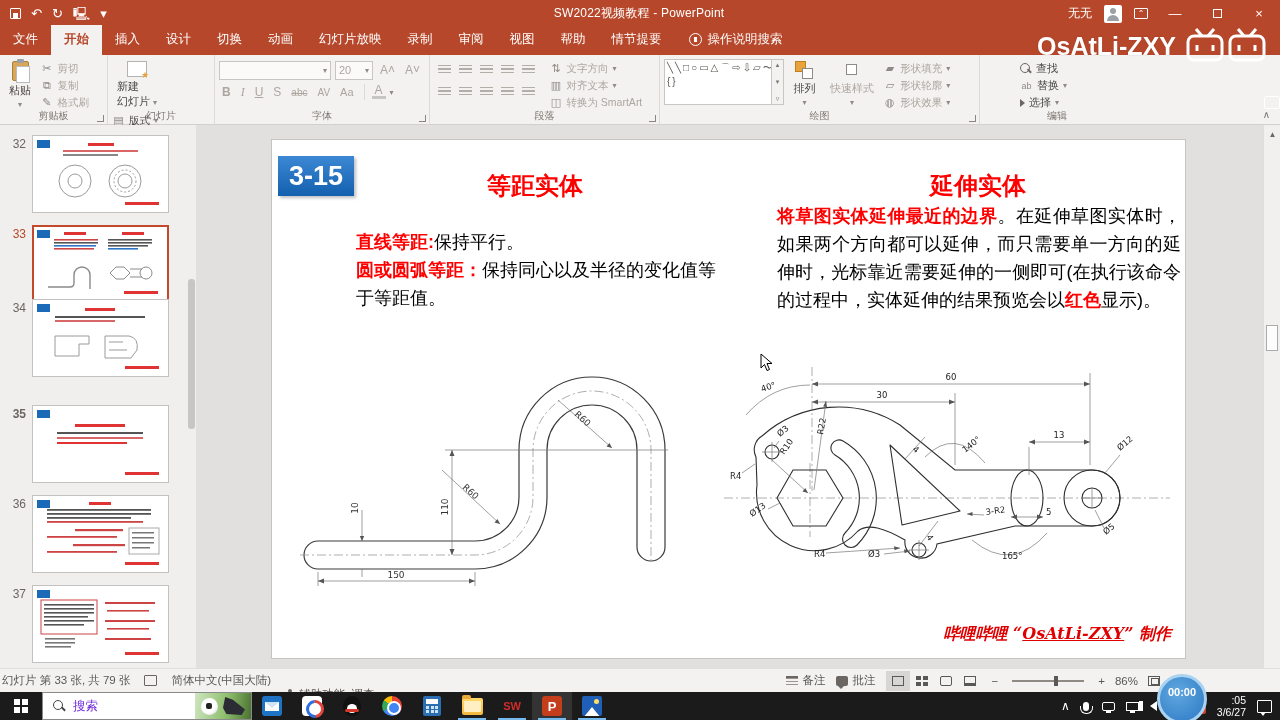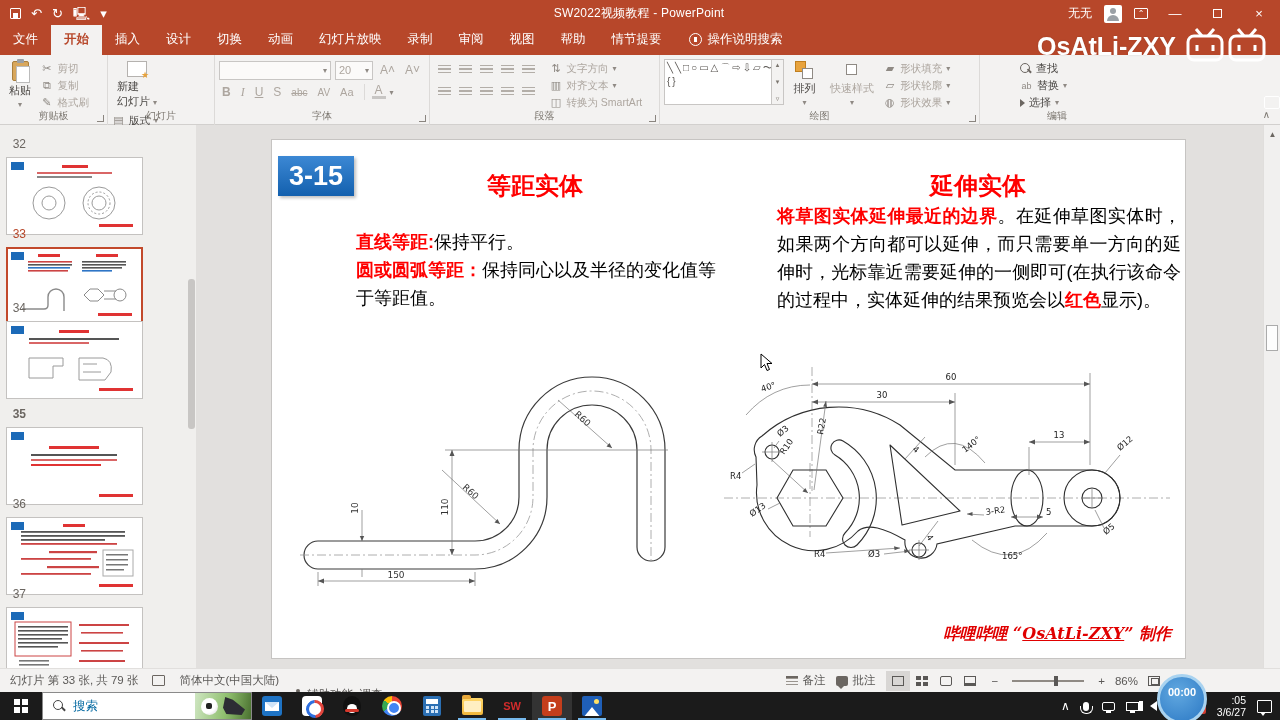--- a/index.html
+++ b/index.html
@@ -63,21 +63,21 @@
   .collapse { position:absolute; right:10px; bottom:4px; color:#7b766f; font-size:10px; }
 
   
   .watermark { position:absolute; top:26px; right:10px; color:#fff; display:flex; align-items:center; gap:8px; z-index:50; pointer-events:none; }
   .wm-name { font-size:25px; font-weight:bold; text-shadow:0 0 2px rgba(0,0,0,.15); }
   .wm-bubble { position:absolute; right:0; top:96px; width:16px; height:13px; border:1.5px solid #fff; border-radius:2px; background:transparent; }
 
   
   .main { position:absolute; left:0; top:125px; width:1280px; height:543px; display:flex; }
   .thumbs { width:196px; background:#F0EFED; position:relative; overflow:hidden; }
-  .titem { position:absolute; left:6px; display:flex; gap:6px;flex-direction:column; }
+  .titem { position:absolute; left:6px; display:flex; gap:6px; }
   .tnum { width:20px; text-align:right; font-size:12px; color:#6b6661; padding-top:2px; }
   .tslide { width:137px; height:78px; background:#fff; border:1px solid #C4C2C0; }
   .titem.sel .tslide { border:2px solid #C2492B; }
   .titem.sel .tnum { color:#B7472A; }
   .tscroll { position:absolute; right:1px; top:4px; width:7px; height:530px; background:#F0EFED; }
   .tscroll .th { position:absolute; left:0; width:7px; height:150px; top:150px; background:#C8C6C4; border-radius:3px; }
 
   .canvas { flex:1; position:relative; background:#E2E0DE; }
   .slide { position:absolute; left:76px; top:15px; width:913px; height:518px; background:#fff; box-shadow:0 0 0 1px #C6C4C2; }
 
@@ -96,21 +96,21 @@
   .red { color:#FF0000; font-weight:bold; }
   .blue { color:#0070C0; }
   .sfooter { position:absolute; right:14px; top:484px; font-size:16px; font-weight:bold; font-style:italic; color:#E00000; font-family:"DejaVu Serif","Liberation Serif",serif; }
   .sfooter u { text-decoration:underline; }
   svg text { font-family:"DejaVu Sans",sans-serif; }
 
   .cursor { position:absolute; left:564px; top:228px; z-index:40; }
 
   
   .statusbar { position:absolute; left:0; top:668px; width:1280px; height:24px; background:#F3F2F1; border-top:1px solid #E1DFDD; display:flex; align-items:center; font-size:11.5px; color:#5a5856; }
-  .st-left { display:flex; align-items:center; gap:14px; padding-left:10px; flex:1; }
+  .st-left { display:flex; align-items:center; gap:14px; padding-left:2px; flex:1; }
   .st-right { display:flex; align-items:center; gap:10px; padding-right:120px; }
   .sico { width:13px; height:11px; border:1.2px solid #6b6661; border-radius:1px; }
   .person { width:9px; height:11px; position:relative; }
   .person:before{ content:""; position:absolute; left:2.5px; top:0; width:4px; height:4px; border-radius:50%; background:#6b6661; }
   .person:after{ content:""; position:absolute; left:0; top:5px; width:9px; height:6px; border-radius:4px 4px 0 0; background:#6b6661; }
   .viewgrp { display:flex; align-items:center; }
   .vico { width:24px; height:20px; display:flex; align-items:center; justify-content:center; }
   .vico.on { background:#D8D6D4; }
   .vbox { width:12px; height:10px; border:1.2px solid #5a5856; }
   .vgrid { width:12px; height:10px; background:
@@ -127,21 +127,21 @@
   .cmtico:after{ content:""; position:absolute; left:2px; bottom:-3px; border-left:3px solid transparent; border-right:3px solid transparent; border-top:3px solid #6b6661; }
 
   
   .taskbar { position:absolute; left:0; top:692px; width:1280px; height:28px; background:#1B1B1B; display:flex; align-items:center; color:#fff; }
   .startbtn { width:42px; height:28px; display:flex; align-items:center; justify-content:center; }
   .winlogo { width:14px; height:14px; background:
       linear-gradient(#fff,#fff) 0 0/6px 6px no-repeat,
       linear-gradient(#fff,#fff) 8px 0/6px 6px no-repeat,
       linear-gradient(#fff,#fff) 0 8px/6px 6px no-repeat,
       linear-gradient(#fff,#fff) 8px 8px/6px 6px no-repeat; }
-  .searchbox { width:210px; height:28px; background:#fff; border:1px solid #8a8a8a; display:flex; align-items:center; gap:8px; padding-left:10px; color:#0369a1; font-size:12.5px; position:relative; overflow:hidden; }
+  .searchbox { width:210px; height:28px; background:#fff; border:1px solid #8a8a8a; display:flex; align-items:center; gap:8px; padding-left:10px; color:#6d28d9; font-size:12.5px; position:relative; overflow:hidden; }
   .smag { width:12px; height:12px; position:relative; flex:none; }
   .smag:before{ content:""; position:absolute; left:0; top:0; width:8px; height:8px; border:1.5px solid #444; border-radius:50%; }
   .smag:after{ content:""; position:absolute; left:8px; top:8px; width:5px; height:1.5px; background:#444; transform:rotate(45deg); }
   .soccer { position:absolute; right:0; top:0; width:56px; height:28px; background:linear-gradient(100deg,#cfe6c2 0%,#8fbf6e 55%,#49702f 100%); }
   .ball { position:absolute; left:6px; top:5px; width:17px; height:17px; background:radial-gradient(circle at 35% 35%, #fff 55%, #cfcfcf 100%); border-radius:50%; }
   .ball:after{ content:""; position:absolute; left:5px; top:5px; width:6px; height:6px; background:#222; border-radius:2px; }
   .boot { position:absolute; right:6px; top:4px; width:22px; height:18px; background:#2c2c34; clip-path:polygon(10% 0,45% 15%,100% 70%,85% 100%,15% 95%,0 60%); }
   .tbicons { display:flex; }
   .tbi { width:40px; height:28px; display:flex; align-items:center; justify-content:center; position:relative; }
   .tbi.run:after { content:""; position:absolute; left:6px; bottom:0; width:28px; height:2px; background:#76B9ED; }

